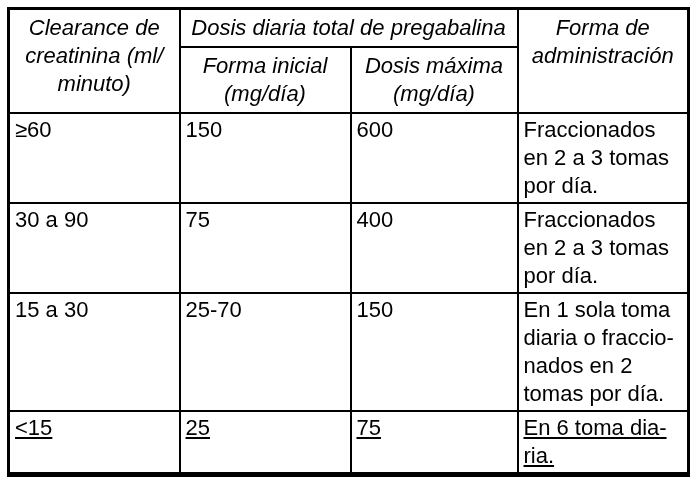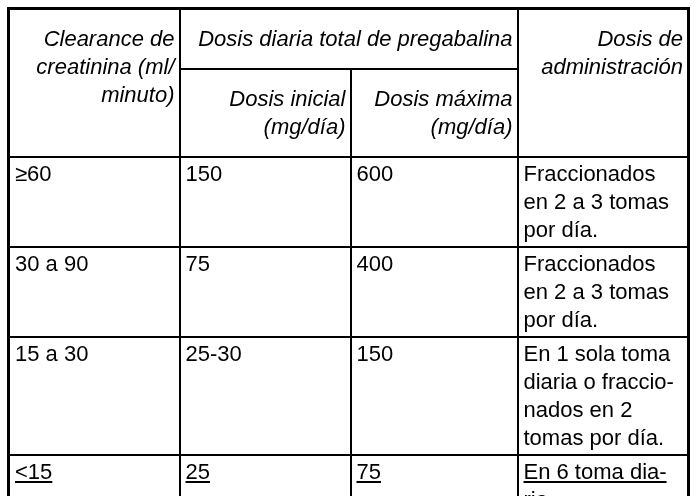--- a/index.html
+++ b/index.html
@@ -32,22 +32,22 @@
   table.dose-table td {
     border: 2px solid #000000;
     vertical-align: top;
     white-space: pre-line;
     padding: 2px 5px;
     overflow: hidden;
     text-align: left;
   }
   table.dose-table td.hdr {
     font-style: italic;
-    text-align: right;
-    padding: 15px 4px;
+    text-align: center;
+    padding: 4px 4px;
   }
   tr.hrow-top  { height: 33px; }
   tr.hrow-sub  { height: 62px; }
   tr.row-1     { height: 68px; }
   tr.row-2     { height: 90px; }
   tr.row-3     { height: 117px; padding-left: 14px; }
   tr.row-4     { height: 61px; text-decoration: underline; }
 </style>
 </head>
 <body>
@@ -59,25 +59,25 @@
       <col style="width:171px">
       <col style="width:167px">
       <col style="width:171px">
     </colgroup>
     <tbody>
       <tr class="hrow-top">
         <td class="hdr" rowspan="2">Clearance de
 creatinina (ml/
 minuto)</td>
         <td class="hdr" colspan="2">Dosis diaria total de pregabalina</td>
-        <td class="hdr" rowspan="2">Dosis de
+        <td class="hdr" rowspan="2">Forma de
 administración</td>
       </tr>
       <tr class="hrow-sub">
-        <td class="hdr">Dosis inicial
+        <td class="hdr">Forma inicial
 (mg/día)</td>
         <td class="hdr">Dosis máxima
 (mg/día)</td>
       </tr>
 
       <tr class="row-1">
         <td>≥60</td>
         <td>150</td>
         <td>600</td>
         <td>Fraccionados
@@ -89,21 +89,21 @@
         <td>30 a 90</td>
         <td>75</td>
         <td>400</td>
         <td>Fraccionados
 en 2 a 3 tomas
 por día.</td>
       </tr>
 
       <tr class="row-3">
         <td>15 a 30</td>
-        <td>25-30</td>
+        <td>25-70</td>
         <td>150</td>
         <td>En 1 sola toma
 diaria o fraccio-
 nados en 2
 tomas por día.</td>
       </tr>
 
       <tr class="row-4">
         <td>&lt;15</td>
         <td>25</td>

